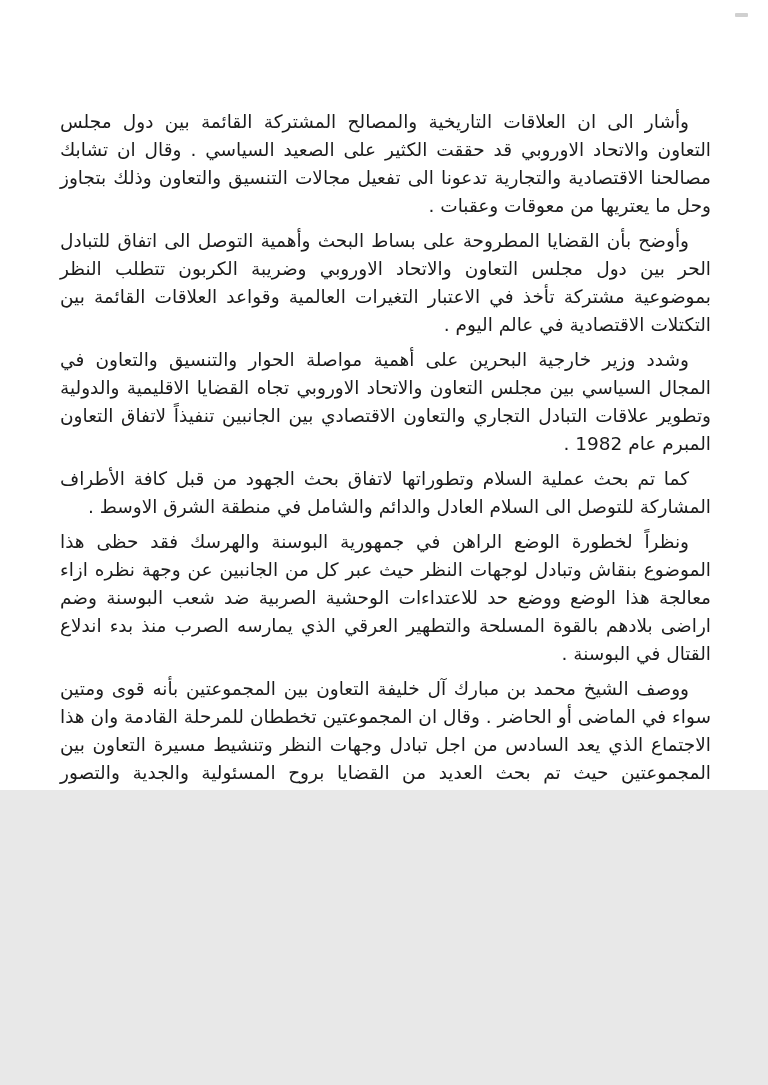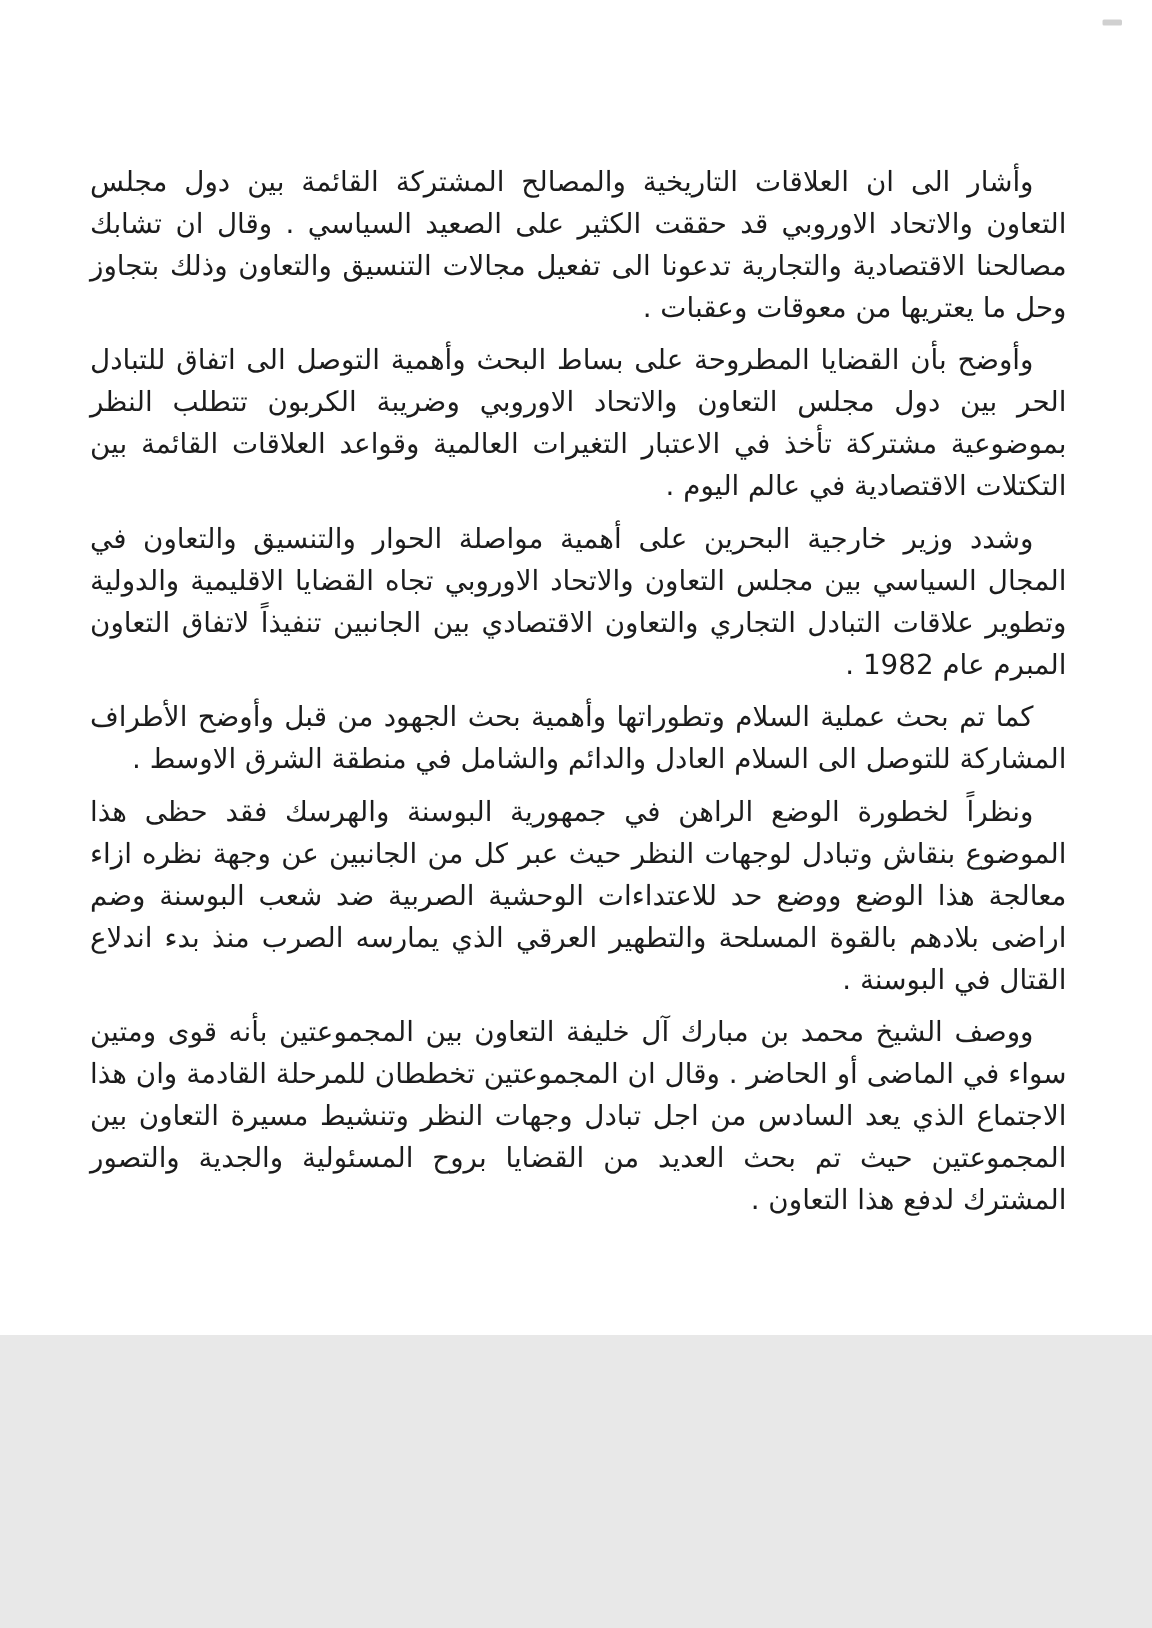--- a/index.html
+++ b/index.html
@@ -3,21 +3,21 @@
 <meta charset="utf-8">
 <style>
   html, body {
     margin: 0;
     padding: 0;
     background: #e8e8e8;
   }
   .page {
     position: relative;
     width: 768px;
-    height: 890px;
+    height: 790px;
     margin: 0 auto;
     background: #ffffff;
     overflow: hidden;
     font-family: "DejaVu Sans", sans-serif;
   }
   
   .scan-artifact {
     position: absolute;
     top: 13px;
     left: 735px;
@@ -63,21 +63,21 @@
 <body>
 
 <div class="page">
 
   <div class="scan-artifact"></div>
 
   <div class="text-block">
     <p class="para">وأشار الى ان العلاقات التاريخية والمصالح المشتركة القائمة بين دول مجلس التعاون والاتحاد الاوروبي قد حققت الكثير على الصعيد السياسي . وقال ان تشابك مصالحنا الاقتصادية والتجارية تدعونا الى تفعيل مجالات التنسيق والتعاون وذلك بتجاوز وحل ما يعتريها من معوقات وعقبات .</p>
     <p class="para">وأوضح بأن القضايا المطروحة على بساط البحث وأهمية التوصل الى اتفاق للتبادل الحر بين دول مجلس التعاون والاتحاد الاوروبي وضريبة الكربون تتطلب النظر بموضوعية مشتركة تأخذ في الاعتبار التغيرات العالمية وقواعد العلاقات القائمة بين التكتلات الاقتصادية في عالم اليوم .</p>
     <p class="para">وشدد وزير خارجية البحرين على أهمية مواصلة الحوار والتنسيق والتعاون في المجال السياسي بين مجلس التعاون والاتحاد الاوروبي تجاه القضايا الاقليمية والدولية وتطوير علاقات التبادل التجاري والتعاون الاقتصادي بين الجانبين تنفيذاً لاتفاق التعاون المبرم عام 1982 .</p>
-    <p class="para">كما تم بحث عملية السلام وتطوراتها وأهمية بحث الجهود من قبل وأوضح الأطراف المشاركة للتوصل الى السلام العادل والدائم والشامل في منطقة الشرق الاوسط .</p>
+    <p class="para">كما تم بحث عملية السلام وتطوراتها لاتفاق بحث الجهود من قبل كافة الأطراف المشاركة للتوصل الى السلام العادل والدائم والشامل في منطقة الشرق الاوسط .</p>
     <p class="para">ونظراً لخطورة الوضع الراهن في جمهورية البوسنة والهرسك فقد حظى هذا الموضوع بنقاش وتبادل لوجهات النظر حيث عبر كل من الجانبين عن وجهة نظره ازاء معالجة هذا الوضع ووضع حد للاعتداءات الوحشية الصربية ضد شعب البوسنة وضم اراضى بلادهم بالقوة المسلحة والتطهير العرقي الذي يمارسه الصرب منذ بدء اندلاع القتال في البوسنة .</p>
     <p class="para">ووصف الشيخ محمد بن مبارك آل خليفة التعاون بين المجموعتين بأنه قوى ومتين سواء في الماضى أو الحاضر . وقال ان المجموعتين تخططان للمرحلة القادمة وان هذا الاجتماع الذي يعد السادس من اجل تبادل وجهات النظر وتنشيط مسيرة التعاون بين المجموعتين حيث تم بحث العديد من القضايا بروح المسئولية والجدية والتصور المشترك لدفع هذا التعاون .</p>
 
   </div>
 
   <div class="page-number">٢</div>
 
 </div>
 
 </body></html>

